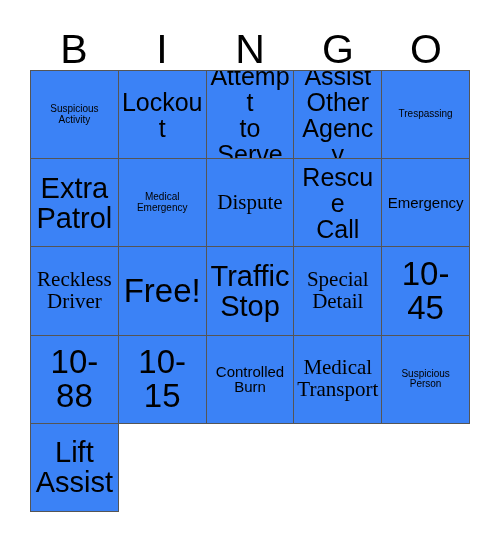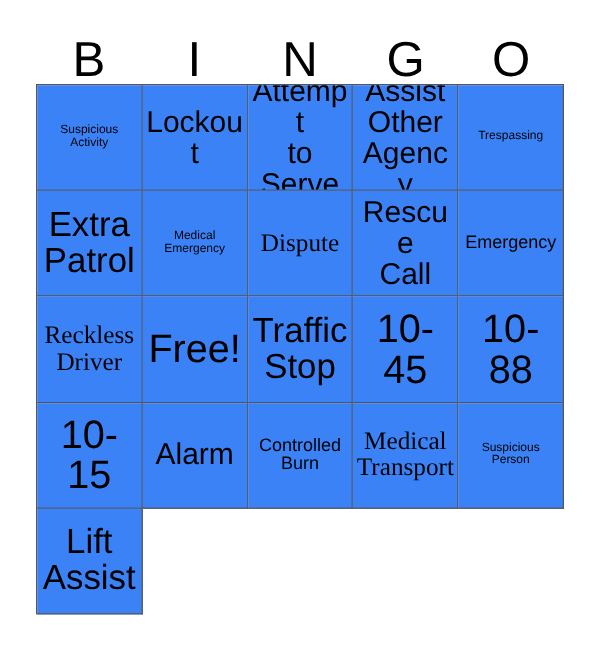--- a/index.html
+++ b/index.html
@@ -158,34 +158,35 @@
         <span class="txt">Reckless
 Driver</span>
       </div>
       <div class="cell s-xxl">
         <span class="txt">Free!</span>
       </div>
       <div class="cell s-xl">
         <span class="txt">Traffic
 Stop</span>
       </div>
+      <div class="cell s-md">
+        <span class="txt">Special
+Detail</span>
+      </div>
       <div class="cell s-xxl">
         <span class="txt">10-
 45</span>
       </div>
       <div class="cell s-xxl">
         <span class="txt">10-
 88</span>
       </div>
       <div class="cell s-xxl">
         <span class="txt">10-
 15</span>
-      </div>
-      <div class="cell s-lg">
-        <span class="txt">Alarm</span>
       </div>
       <div class="cell s-sm">
         <span class="txt">Controlled
 Burn</span>
       </div>
       <div class="cell s-md">
         <span class="txt">Medical
 Transport</span>
       </div>
       <div class="cell s-xs">

